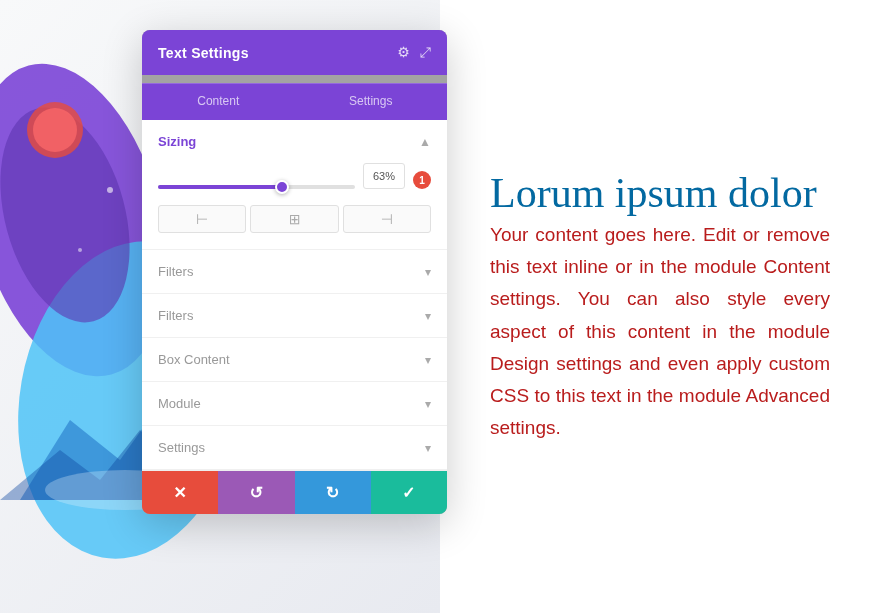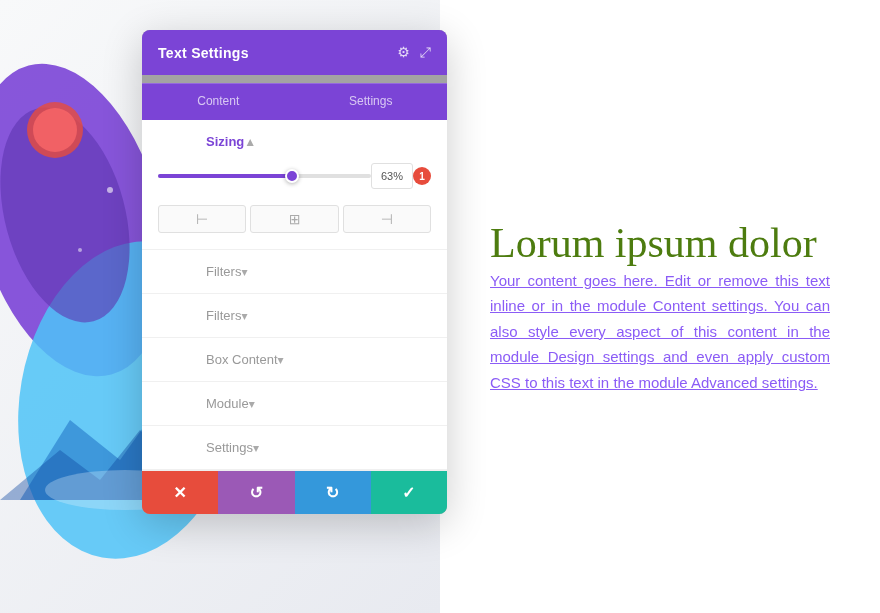--- a/index.html
+++ b/index.html
@@ -46,31 +46,30 @@
       background: #ffffff;
       display: flex;
       flex-direction: column;
       justify-content: center;
       padding: 40px 50px;
     }
 
     .preview-title {
       font-family: Georgia, 'Times New Roman', serif;
       font-size: 42px;
-      color: #4d7c0f;
+      color: #0369a1;
       font-weight: normal;
       line-height: 1.2;
     }
 
     .preview-body {
-      font-size: 15px;
-      color: #8b5cf6;
+      font-size: 19px;
+      color: #b91c1c;
       line-height: 1.7;
       text-align: justify;
-      text-decoration: underline;
     }
 
     
     .panel {
       position: absolute;
       left: 142px;
       top: 30px;
       width: 305px;
       background: #a3a3a3;
       border-radius: 8px;
@@ -150,23 +149,23 @@
     }
 
     
     .section {
       border-bottom: 1px solid #f0f0f0;
     }
 
     .section-header {
       display: flex;
       align-items: center;
+      justify-content: space-between;
       padding: 14px 16px;
       cursor: pointer;
-      margin-left: 48px;
     }
 
     .section-title {
       font-size: 13px;
       color: #999;
       font-weight: 400;
     }
 
     .section-title.active {
       color: #7b44d6;
@@ -187,21 +186,22 @@
       font-size: 11px;
       color: #777;
       margin-bottom: 8px;
       text-transform: uppercase;
       letter-spacing: 0.5px;
     }
 
     
     .slider-row {
       display: flex;
-      align-items: center;
+      align-items: flex-end;
+      gap: 8px;
       margin-bottom: 16px;
     }
 
     .slider-container {
       flex: 1;
       position: relative;
       height: 4px;
     }
 
     .slider-track {

